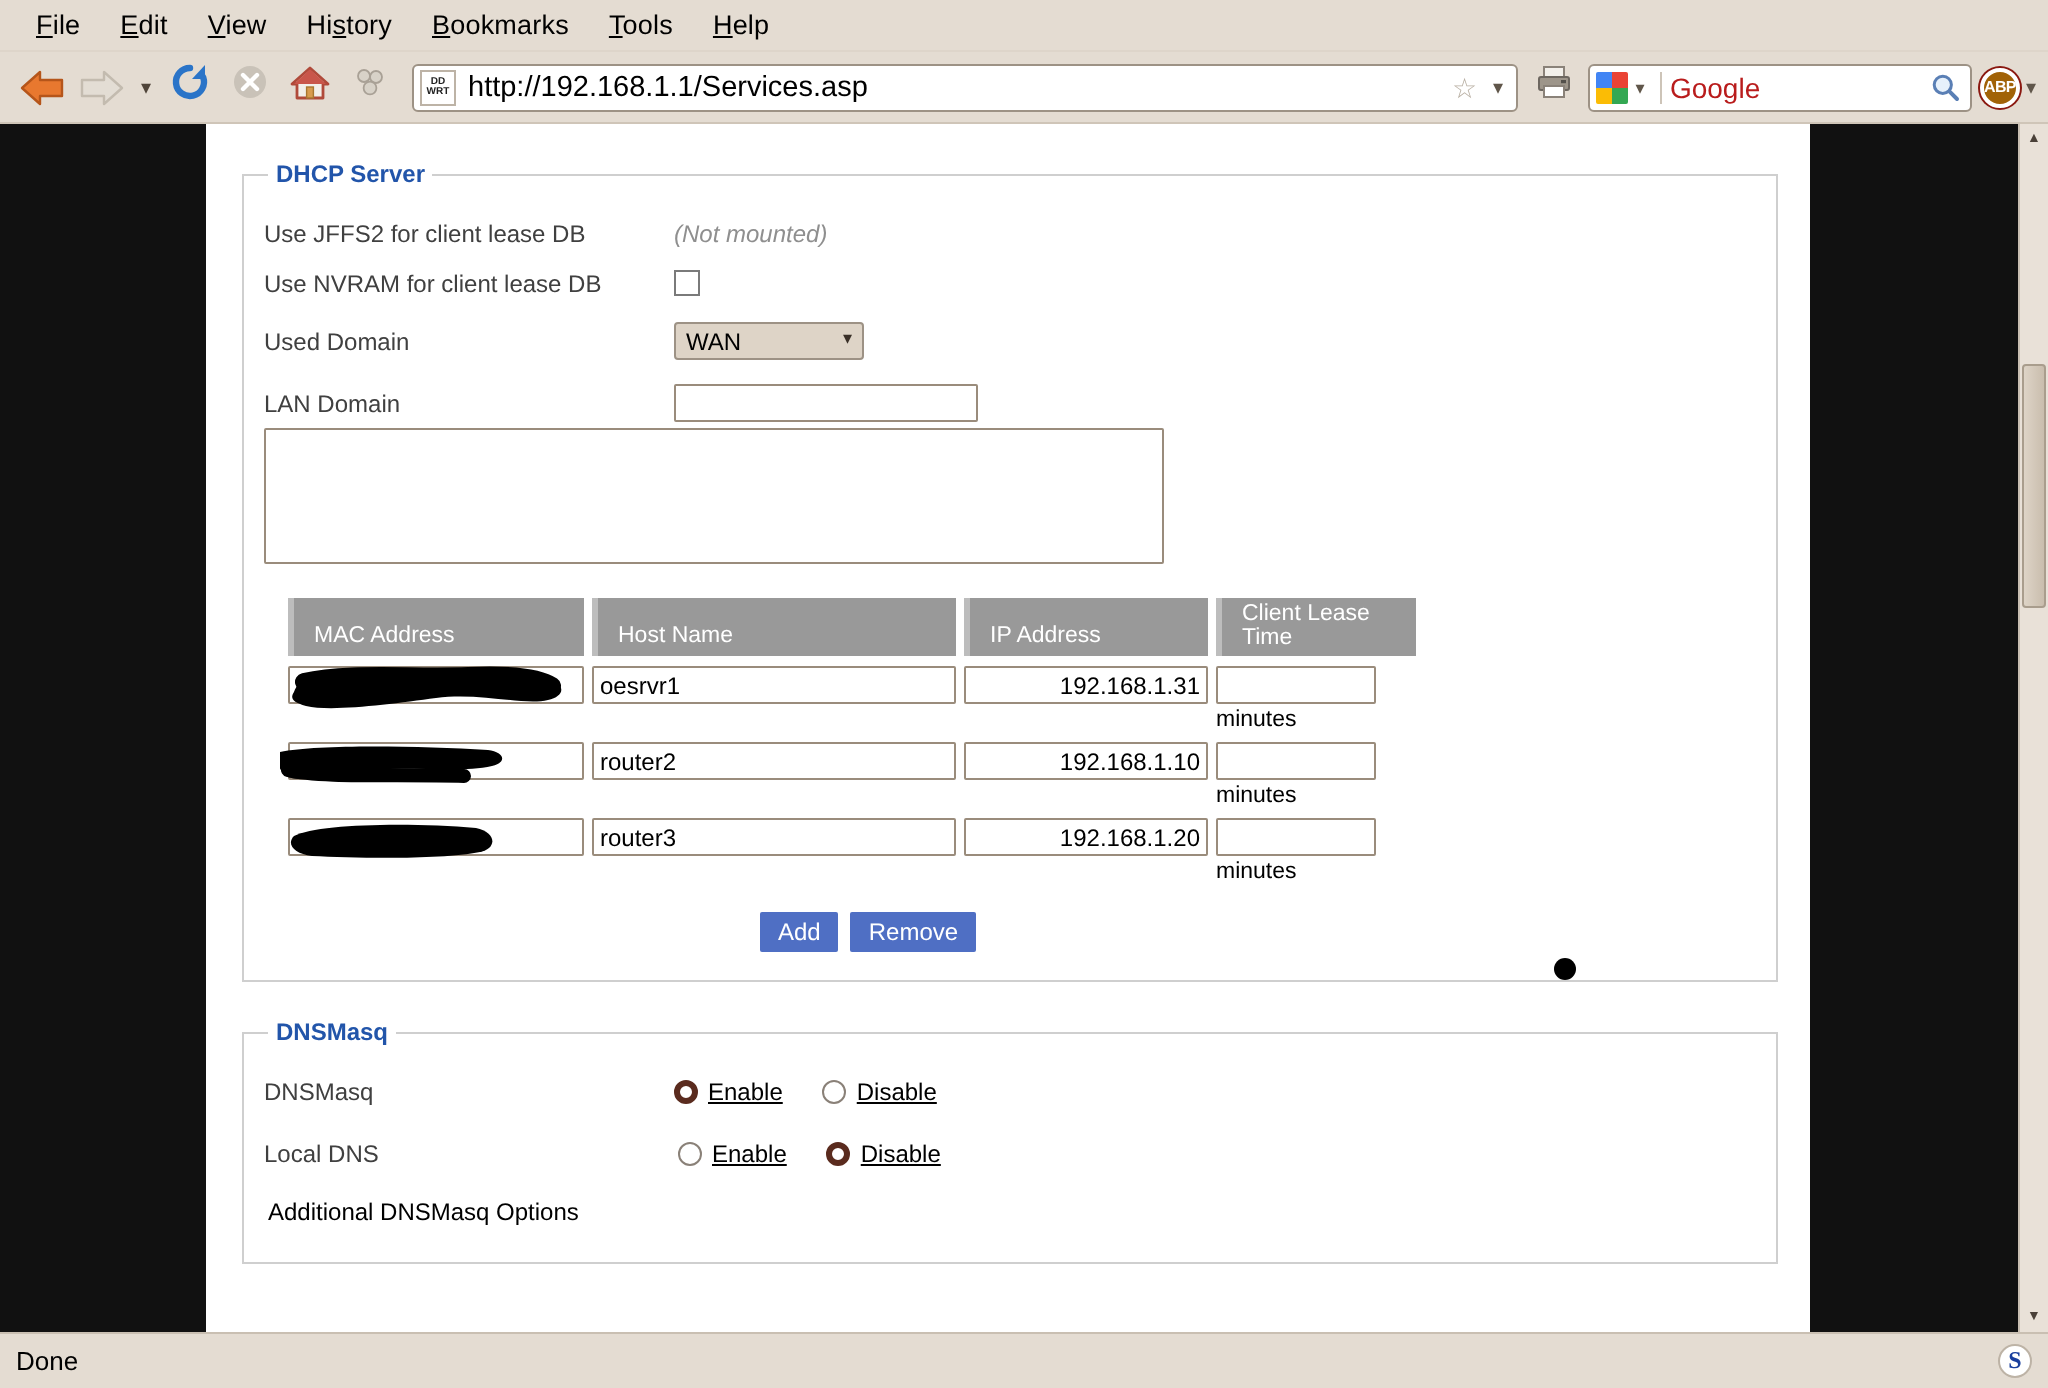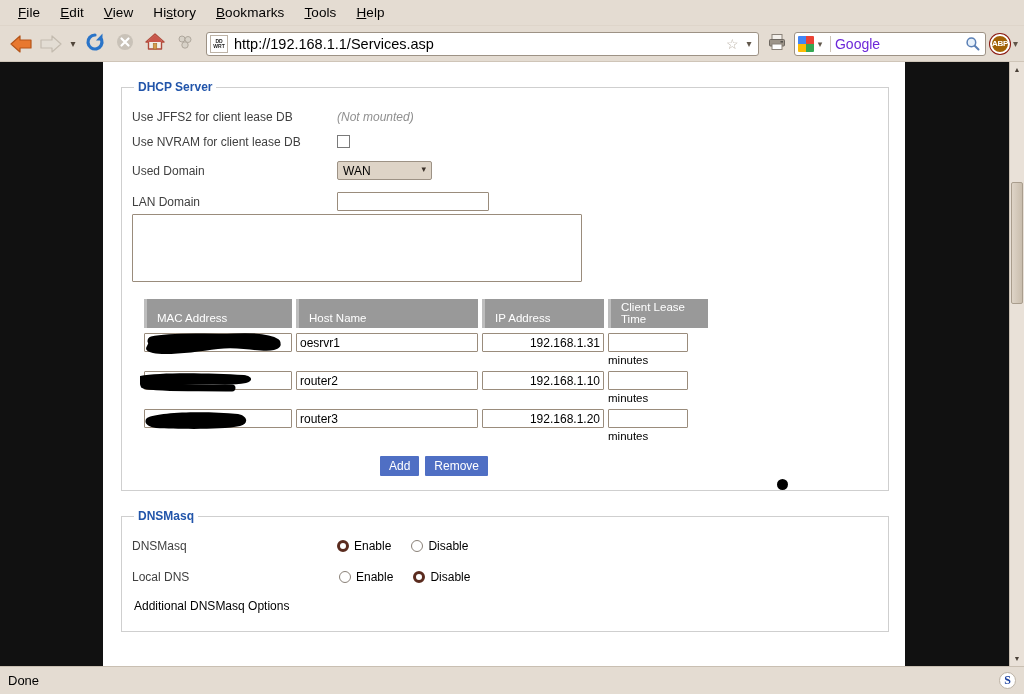--- a/index.html
+++ b/index.html
@@ -111,21 +111,21 @@
     margin-left: 4px;
     padding: 0 3px;
   }
   .g-icon {
     width: 16px; height: 16px; flex: 0 0 16px;
     display: grid; grid-template-columns: 1fr 1fr; grid-template-rows: 1fr 1fr;
     border-radius: 1px; overflow:hidden;
   }
   .search-chevron { flex: 0 0 12px; color: #60564a; font-size: 9px; text-align:center; }
   .search-sep { width:1px; height:16px; background:#cdc4b8; margin:0 4px; }
-  .search-text { flex:1 1 auto; font-size:14px; color:#6d28d9; }
+  .search-text { flex:1 1 auto; font-size:14px; color:#b91c1c; }
   .mag-icon { flex:0 0 18px; display:flex; align-items:center; justify-content:center; }
 
   .abp-wrap { display:flex; align-items:center; margin-left:4px; }
   .abp-icon {
     width: 20px; height: 20px; border-radius: 50%;
     background: #a16207;
     border: 2px solid #ffffff;
     box-shadow: 0 0 0 1px #8a1810;
     color: #fff; font-size: 8px; font-weight: bold;
     display: flex; align-items: center; justify-content: center;
@@ -306,21 +306,21 @@
     background: #4f6fc4;
     color: #ffffff;
     border: none;
     font-size: 12px;
     font-family: "Liberation Sans", sans-serif;
     padding: 3px 9px;
     cursor: default;
     border-radius: 1px;
   }
 
-  .radio-group { display:flex; align-items:center; gap: 6px; }
+  .radio-group { display:flex; align-items:center; gap: 6px; text-decoration: underline; }
   .radio-group .rg-item { display:flex; align-items:center; gap: 5px; margin-right: 14px; }
   input[type=radio].rb {
     -webkit-appearance: none; appearance: none;
     width: 12px; height: 12px; border-radius: 50%;
     border: 1px solid #8a8178;
     background: #fff; margin: 0;
     position: relative;
   }
   input[type=radio].rb:checked {
     border: 3px solid #5a2b1e;

